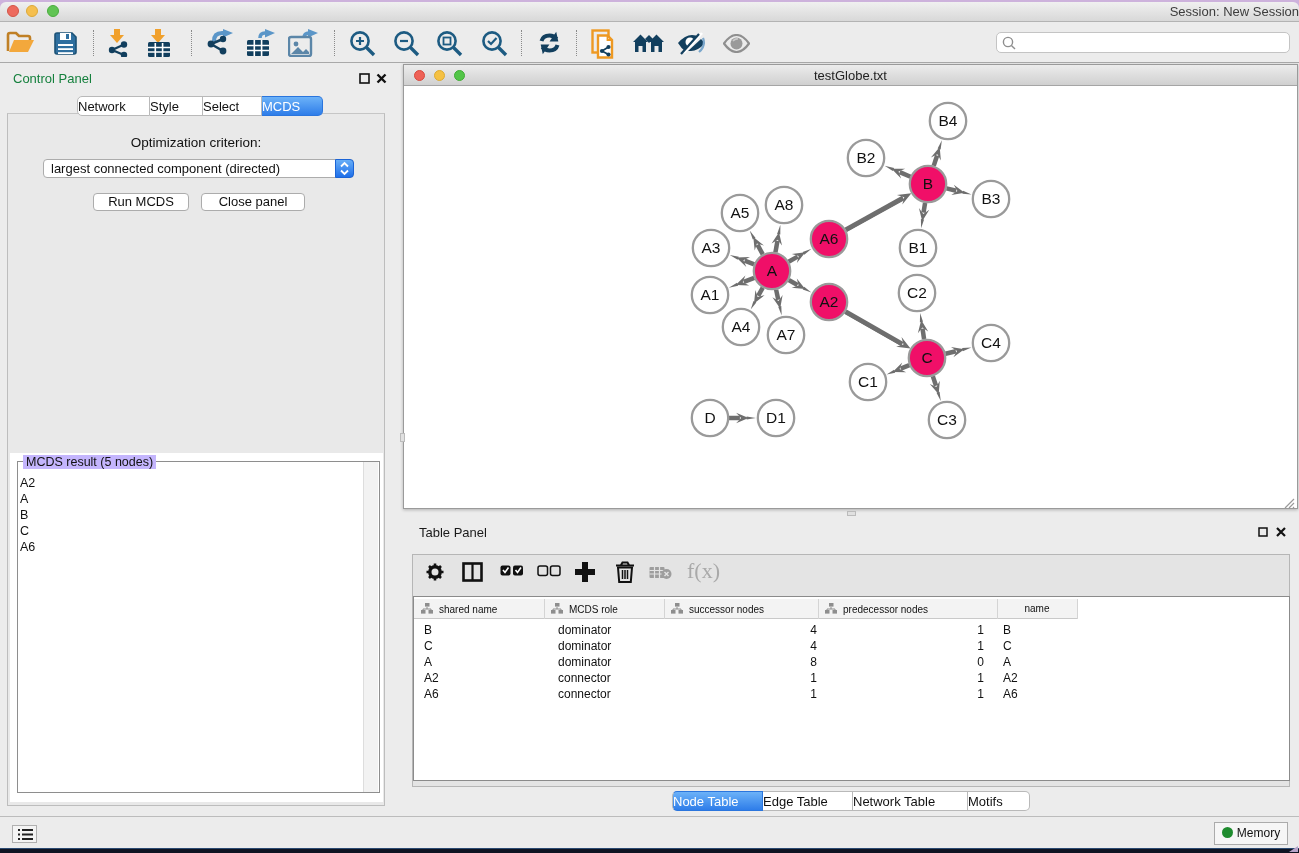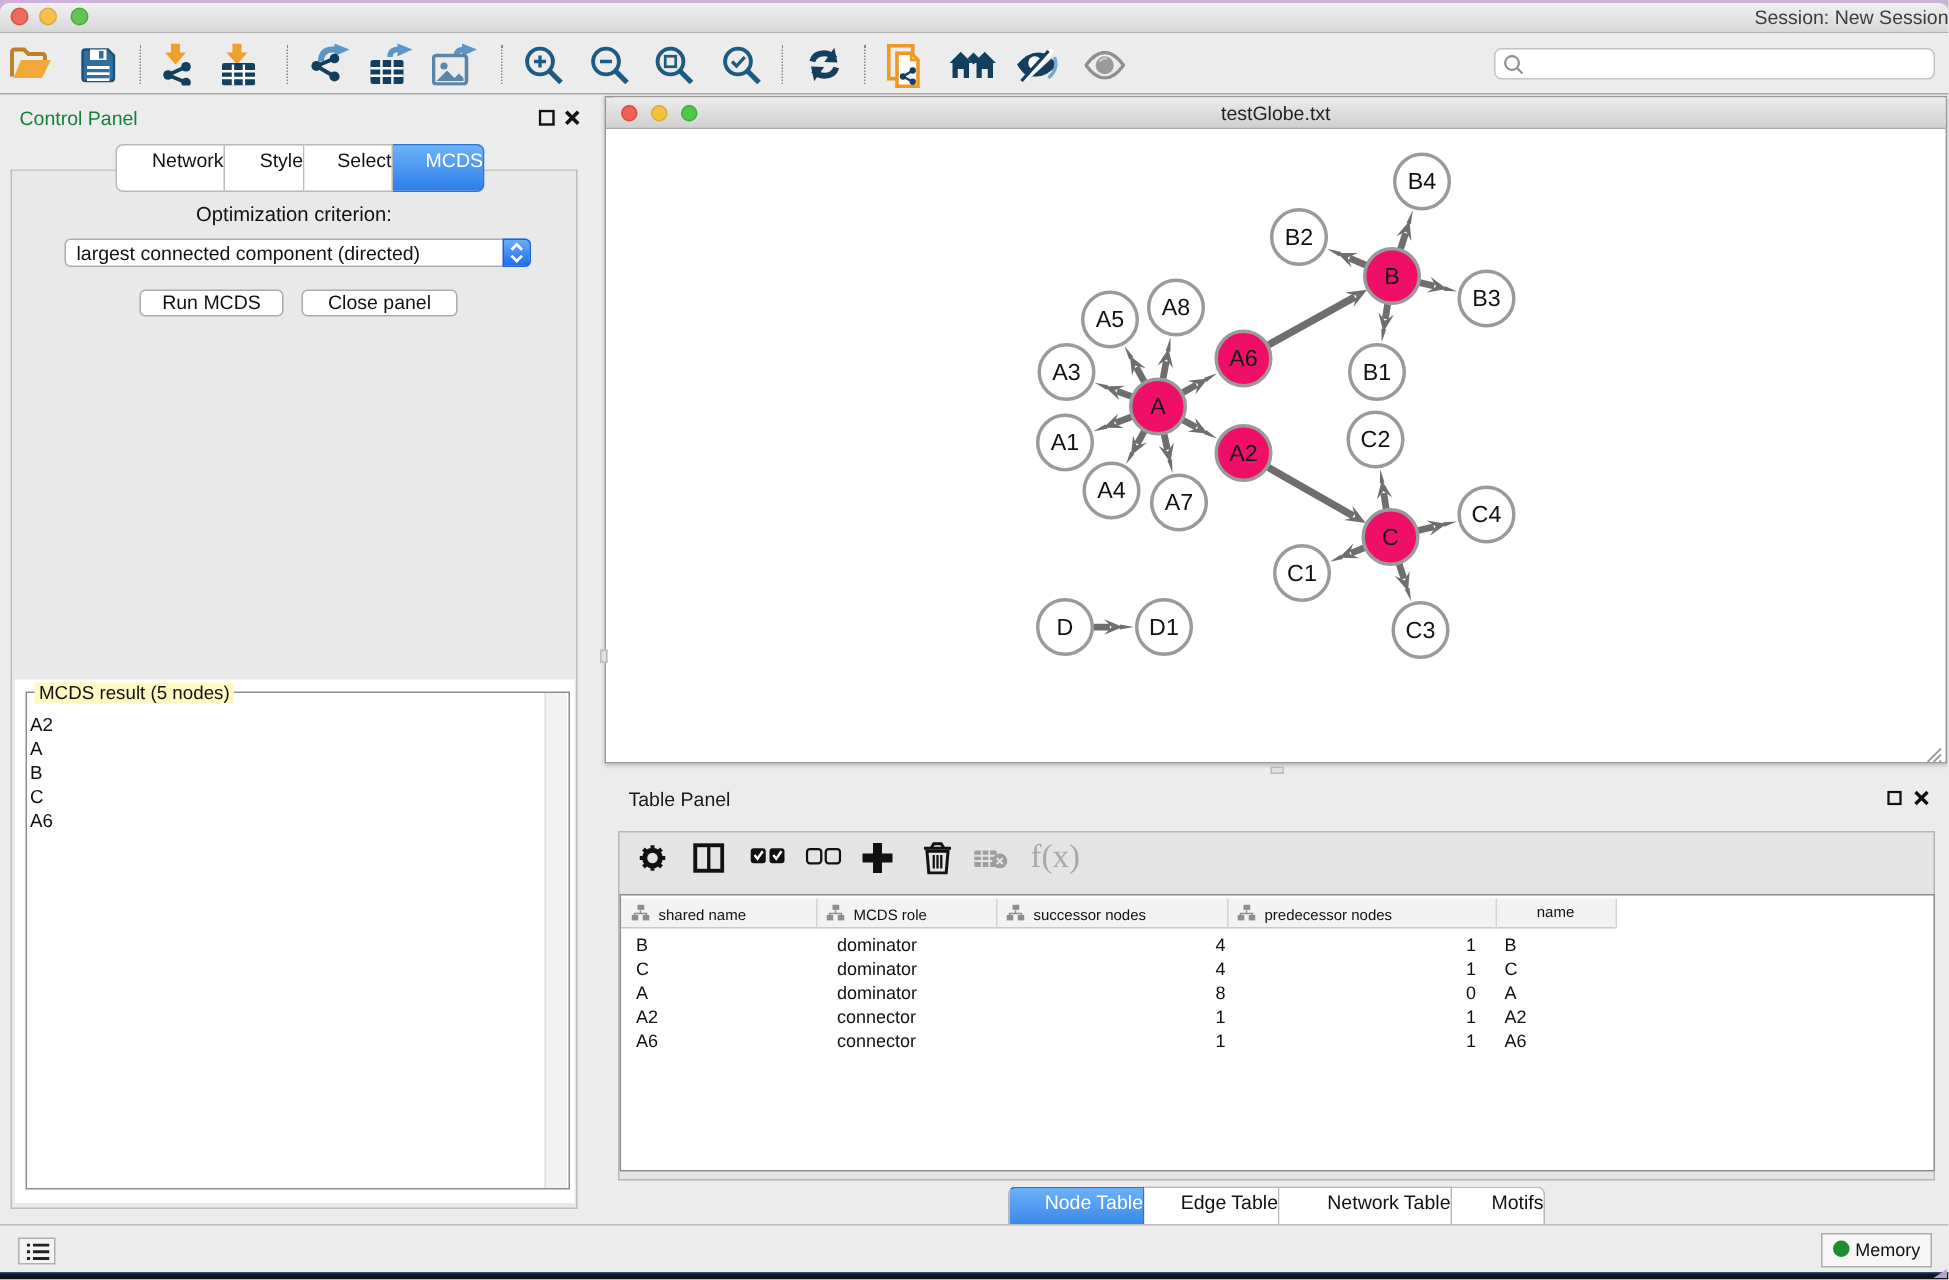--- a/index.html
+++ b/index.html
@@ -12,32 +12,32 @@
 .tl.y{background:#f5bf4f;border:1px solid #dda938}
 .tl.g{background:#61c454;border:1px solid #4aad3e}
 .maintitle{left:0;top:4px;width:1299px;text-align:right;font-size:13px;color:#3c3c3c}
 .toolbar{left:0;top:22px;width:1299px;height:41px;background:#ececec;border-bottom:1px solid #a9a9a9}
 .vsep{top:30px;height:26px;width:1px;border-left:1px dotted #8a8a8a}
 .searchbox{left:996px;top:32px;width:294px;height:21px;background:#fff;border:1px solid #c4c4c4;border-radius:5px}
 .searchbox svg{position:absolute;left:5px;top:3px}
 
 .cp-title{left:13px;top:71px;font-size:13px;color:#15803d}
 .cpbox{left:7px;top:113px;width:378px;height:693px;background:#e9e9e9;border:1px solid #bdbdbd;border-top:1px solid #c6c6c6}
-.seg{display:flex;height:32px;font-size:13px;line-height:19px;text-align:right}
+.seg{display:flex;height:20px;font-size:13px;line-height:19px;text-align:left}
 .seg .s{background:#fff;border:1px solid #b9b9b9;border-left:none;color:#111}
 .seg .s:first-child{border-left:1px solid #b9b9b9;border-radius:5px 0 0 5px}
 .seg .s:last-child{border-radius:0 5px 5px 0}
 .seg .sel{background:linear-gradient(#6cb2f8,#2e7de9);border-color:#2a75dd;color:#fff}
 .optlabel{left:7px;top:135px;width:378px;text-align:center;font-size:13.5px;color:#111}
 .drop{left:43px;top:159px;width:311px;height:19px;background:#fff;border:1px solid #acacac;border-radius:4px;font-size:13px;line-height:17px;color:#111;padding-left:7px}
 .dropbtn{left:335px;top:159px;width:19px;height:19px;border-radius:0 4px 4px 0;background:linear-gradient(#67aef7,#1f6fe9);border:1px solid #1b64d6}
 .btn{height:18px;background:#fff;border:1px solid #acacac;border-radius:4px;font-size:13px;line-height:16px;text-align:center;color:#111}
 .whitepanel{left:10px;top:453px;width:373px;height:349px;background:#fff}
 .fieldset{left:17px;top:461px;width:363px;height:332px;border:1px solid #8e8e8e;background:#fff}
-.fieldlabel{left:23px;top:455px;background:#fef9c3;padding:0 3px;font-size:12.5px;color:#111}
+.fieldlabel{left:23px;top:455px;background:#c4b5fd;padding:0 3px;font-size:12.5px;color:#111}
 .mlist{left:20px;top:475px;font-size:12.5px;color:#111;line-height:16px}
 .scrolltrack{left:363px;top:462px;width:15px;height:330px;background:#f2f2f2;border-left:1px solid #ddd}
 
 .netwin{left:403px;top:64px;width:895px;height:445px;background:#fff;border:1px solid #9a9a9a;box-shadow:0 1px 3px rgba(0,0,0,.25)}
 .nettitle{left:0;top:0;width:893px;height:21px;background:linear-gradient(#ececec,#d0d0d0);border-bottom:1px solid #a5a5a5}
 .ntl{border-radius:50%;width:11px;height:11px;top:5px}
 .netname{left:0;top:3px;width:893px;text-align:center;font-size:13px;color:#222}
 .bluecorner{left:0;top:0;width:0;height:0;border-left:5px solid #2456c4;border-bottom:5px solid transparent}
 .graph{position:absolute;left:0;top:22px}
 

